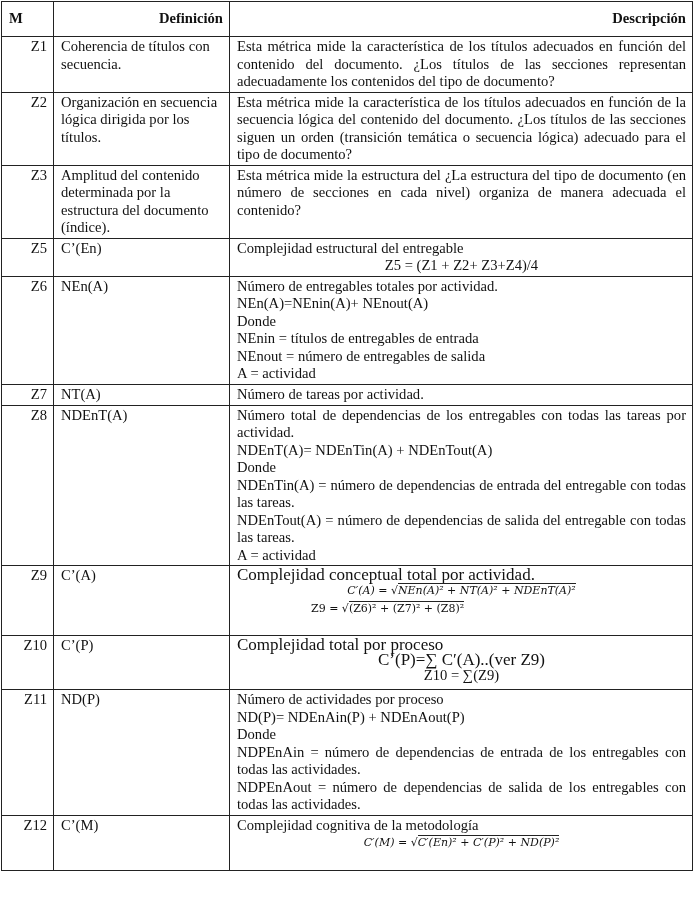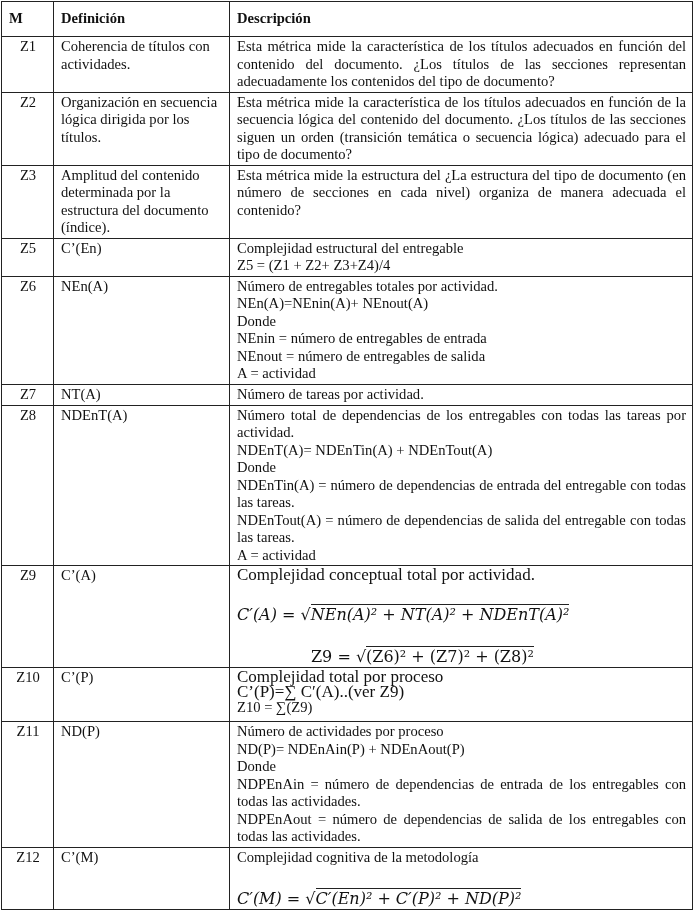--- a/index.html
+++ b/index.html
@@ -15,30 +15,30 @@
       table-layout: fixed;
     }
     table.metrics td, table.metrics th {
       border: 1.3px solid #222;
       vertical-align: top;
       padding: 1px 6px 1px 7px;
     }
     col.c1 { width: 52px; }
     col.c2 { width: 176px; }
     col.c3 { width: 463px; }
-    th { font-weight: bold; text-align: left; vertical-align: middle !important; font-size: 14.6px; }
+    th { font-weight: bold; text-align: right; vertical-align: middle !important; font-size: 14.6px; }
     th.hm { text-align: left; padding-left: 8px; }
     tr.hdr { height: 35px; }
-    td.m { text-align: center; vertical-align: middle; padding-left: 2px; padding-right: 2px; font-family: Liberation Serif, serif; }
+    td.m { text-align: right; vertical-align: middle; padding-left: 2px; padding-right: 2px; font-family: Liberation Serif, serif; }
     td.def { padding-left: 8px; }
     td.desc { text-align: justify; padding-left: 8px; padding-right: 6px; }
     .line { display: block; }
     .small { font-size: 17px; line-height: 15px; }
-    .center { display: block; }
-    .math { font-family: "DejaVu Serif", "Liberation Serif", serif; font-style: italic; font-size: 16px; line-height: 18px; margin-top: 24px; }
+    .center { text-align: center; display: block; }
+    .math { font-family: "DejaVu Serif", "Liberation Serif", serif; font-style: italic; font-size: 11px; line-height: 18px; }
     .upright { font-style: normal; }
     .sqrt { border-top: 1px solid #222; padding-top: 0px; }
     .grayline td { border-top-color: #888; }
     tr.z1 { height: 54px; }
     tr.z2 { height: 70px; }
     tr.z3 { height: 68px; }
     tr.z4 { height: 68px; }
     tr.z5 { height: 38px; margin-top: 40px; }
     tr.z6 { height: 103px; }
     tr.z7 { height: 21px; }
@@ -62,21 +62,21 @@
     <tr class="hdr">
       <th class="hm">M</th>
       <th>Definición</th>
       <th>Descripción</th>
     </tr>
   </thead>
   <tbody>
 
     <tr class="z1">
       <td class="m">Z1</td>
-      <td class="def">Coherencia de títulos con actividades.</td>
+      <td class="def">Coherencia de títulos con secuencia.</td>
       <td class="desc">Esta métrica mide la característica de los títulos adecuados en función del contenido del documento. ¿Los títulos de las secciones representan adecuadamente los contenidos del tipo de documento?</td>
     </tr>
 
     <tr class="z2">
       <td class="m">Z2</td>
       <td class="def">Organización en secuencia lógica dirigida por los títulos.</td>
       <td class="desc">Esta métrica mide la característica de los títulos adecuados en función de la secuencia lógica del contenido del documento. ¿Los títulos de las secciones siguen un orden (transición temática o secuencia lógica) adecuado para el tipo de documento?</td>
     </tr>
 
     <tr class="z3">
@@ -95,21 +95,21 @@
       </td>
     </tr>
 
     <tr class="z6">
       <td class="m">Z6</td>
       <td class="def">NEn(A)</td>
       <td class="desc">
         <span class="line">Número de entregables totales por actividad.</span>
         <span class="line">NEn(A)=NEnin(A)+ NEnout(A)</span>
         <span class="line">Donde</span>
-        <span class="line">NEnin = número de entregables de entrada</span>
+        <span class="line">NEnin = títulos de entregables de entrada</span>
         <span class="line">NEnout = número de entregables de salida</span>
         <span class="line">A = actividad</span>
       </td>
     </tr>
 
     <tr class="z7">
       <td class="m">Z7</td>
       <td class="def">NT(A)</td>
       <td class="desc">
         <span class="line">Número de tareas por actividad.</span>

